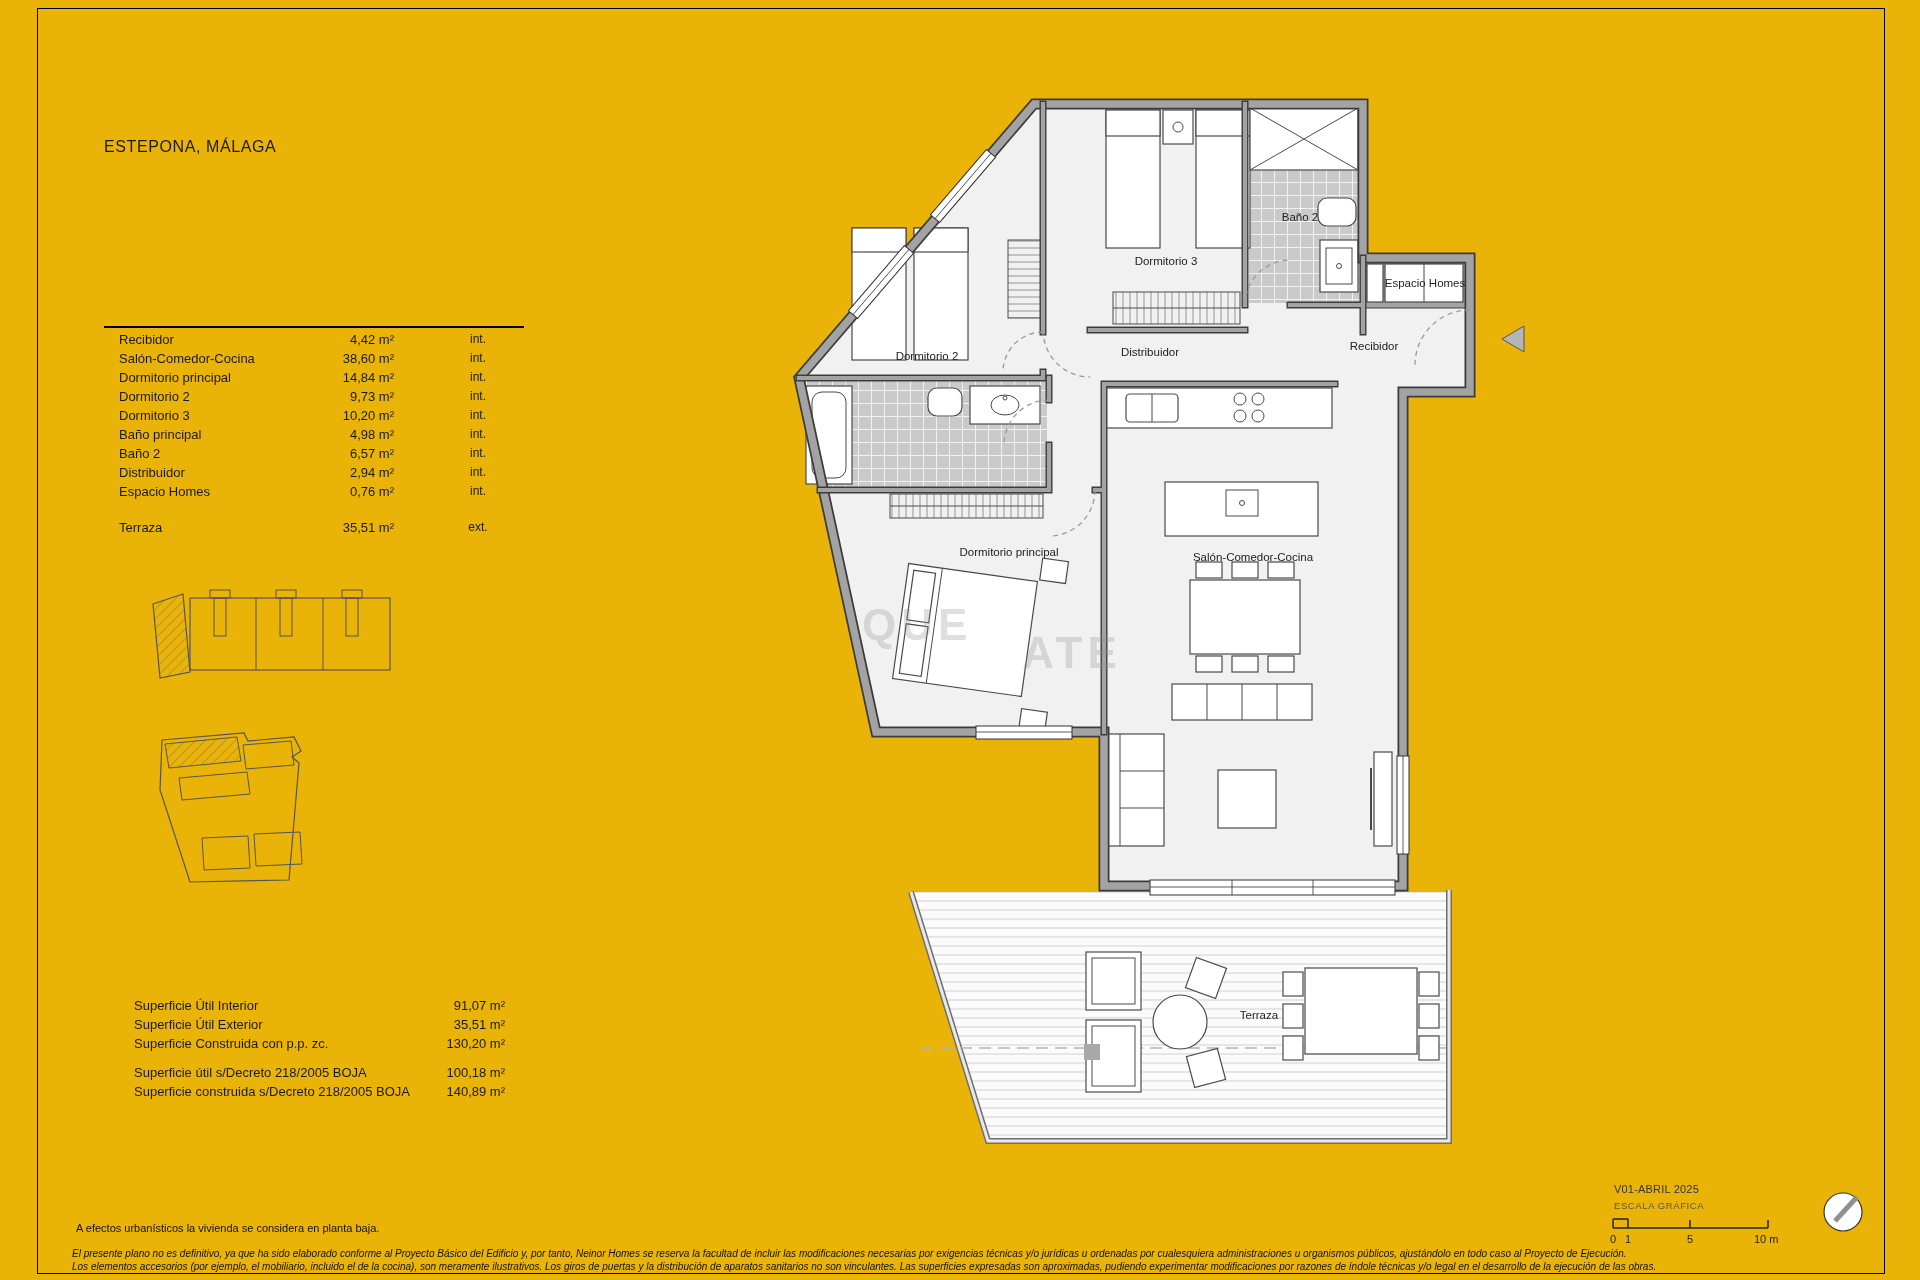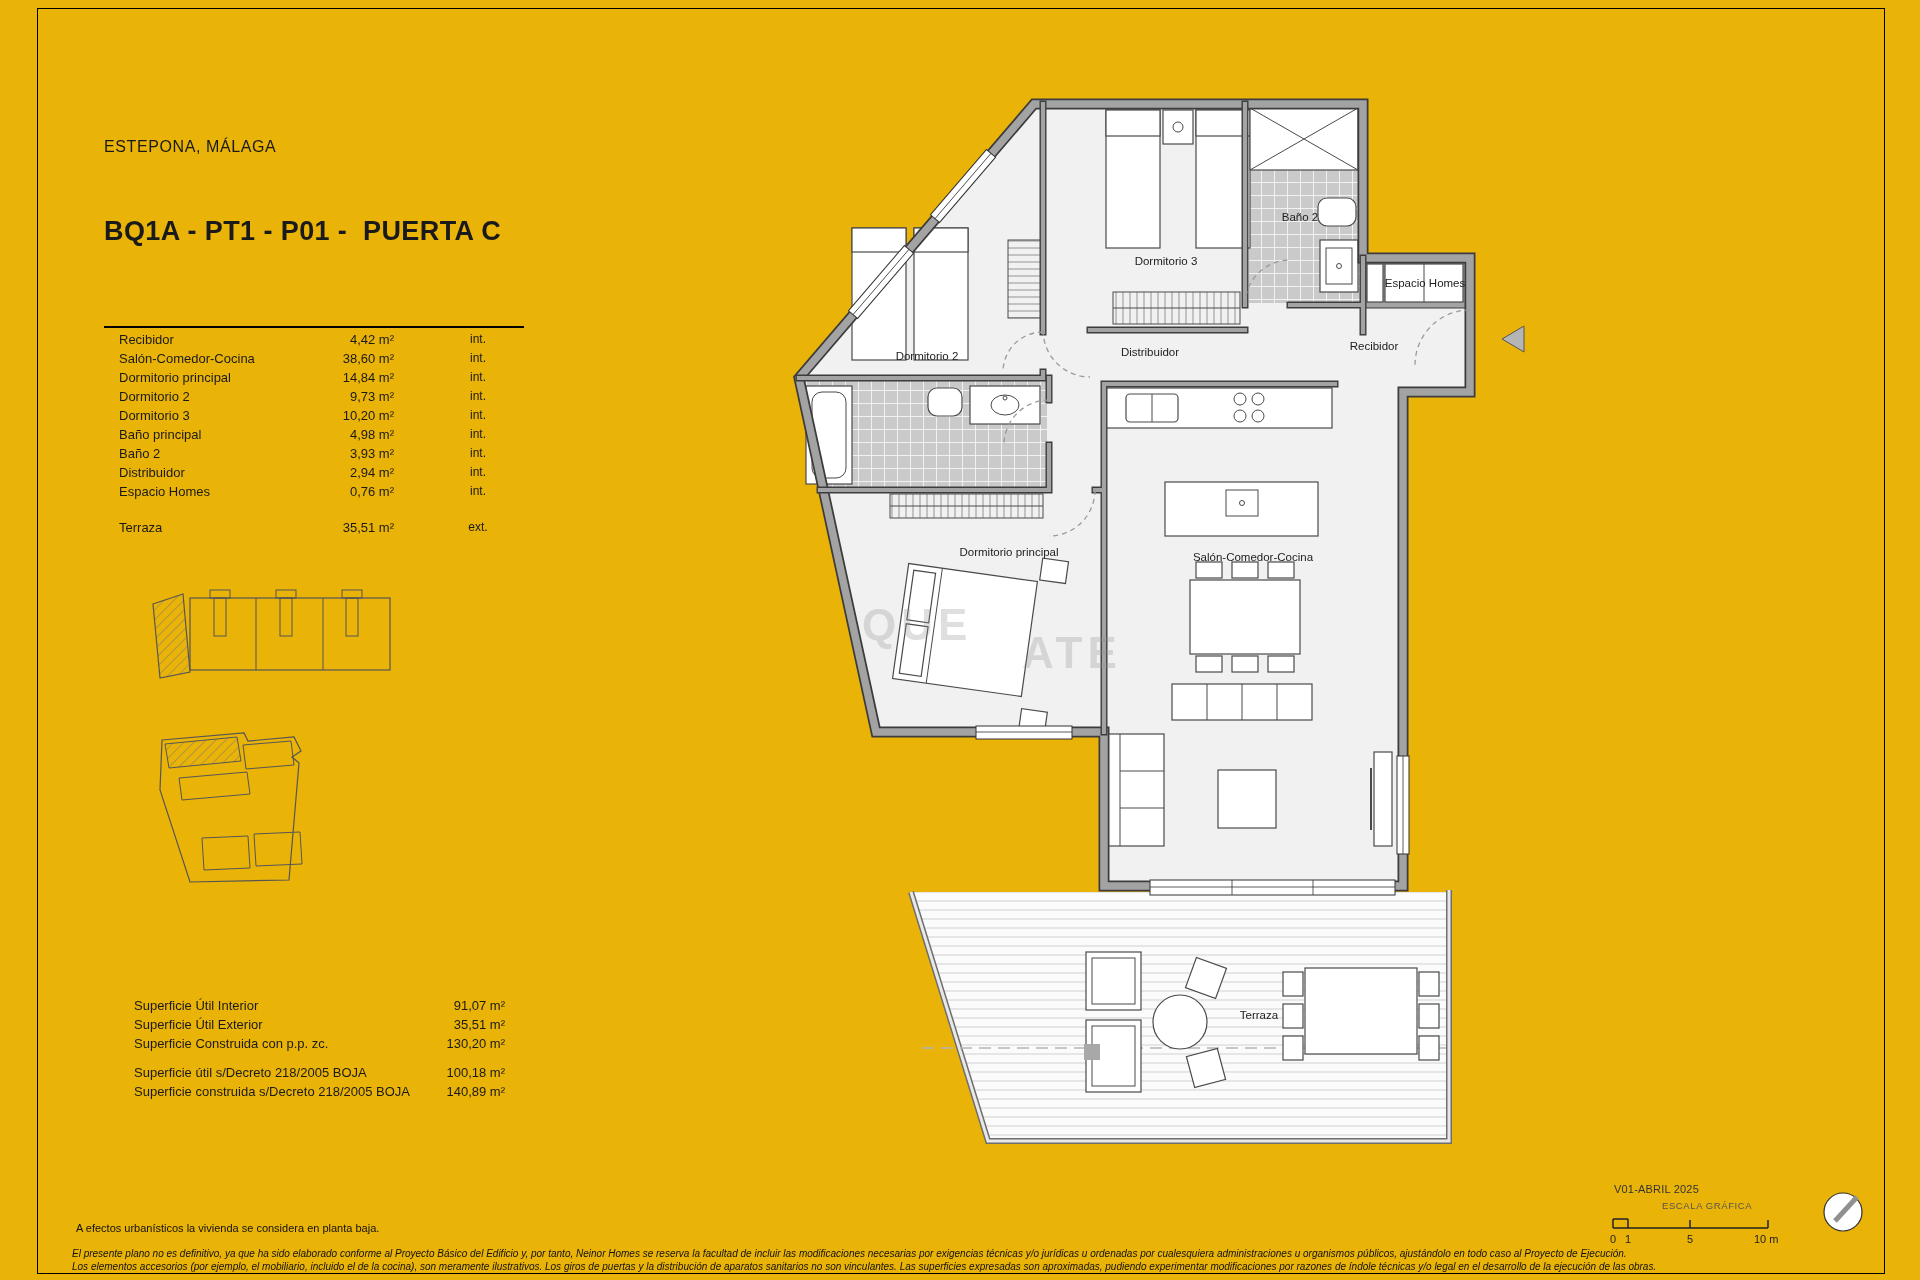--- a/index.html
+++ b/index.html
@@ -26,21 +26,21 @@
   .srow{position:relative;height:19px;line-height:19px;}
   .sl{position:absolute;left:0;margin-left:27px;}
   .sv{position:absolute;right:16px;width:130px;text-align:right;}
   .sgap{height:10px;}
   
   .footnote{left:76px;top:1222px;font-size:11px;color:#111;}
   .disclaimer{left:72px;top:1248px;width:1800px;font-size:10px;font-style:italic;
               color:#111;line-height:12.5px;}
   
   .version{left:1614px;top:1183px;font-size:11px;color:#333;letter-spacing:.2px;}
-  .scalelabel{left:1614px;top:1200px;font-size:9.5px;color:#555;letter-spacing:.6px;margin-left:48px;}
+  .scalelabel{left:1614px;top:1200px;font-size:9.5px;color:#555;letter-spacing:.6px;}
   svg text{font-family:"Liberation Sans",sans-serif;}
   .planlabel{font-size:11.5px;fill:#222;}
   .wm{font-size:44px;font-weight:bold;fill:#8f8f8f;opacity:.28;letter-spacing:5px;}
   .w-dark{stroke:#3c3c3c;stroke-width:11;fill:none;stroke-linecap:square;stroke-linejoin:miter;}
   .w-gray{stroke:#a3a3a3;stroke-width:7.5;fill:none;stroke-linecap:square;stroke-linejoin:miter;}
   .iw-dark{stroke:#3c3c3c;stroke-width:7;fill:none;stroke-linecap:square;}
   .iw-gray{stroke:#a3a3a3;stroke-width:4.2;fill:none;stroke-linecap:square;}
   .furn{fill:#fff;stroke:#4a4a4a;stroke-width:1.2;}
   .furnline{stroke:#4a4a4a;stroke-width:1;fill:none;}
   .doorarc{stroke:#9a9a9a;stroke-width:1.3;fill:none;stroke-dasharray:5 4;}
@@ -50,21 +50,20 @@
   .scaletext{font-size:11px;fill:#222;}
 </style>
 </head>
 <body>
 
 <div class="sheet">
 
   <div class="abs frame"></div>
 
   <div class="abs loc">ESTEPONA, MÁLAGA</div>
-  <div class="abs title">BQ1A - PT1 - P01 -  PUERTA C</div>
 
   <div class="abs atable">
     <div class="arule"></div>
     <div class="rows-wrap">
       <div class="trow">
           <span class="tl">Recibidor</span>
           <span class="ta">4,42 m²</span>
           <span class="tt">int.</span>
         </div>
       <div class="trow">
@@ -87,21 +86,21 @@
           <span class="ta">10,20 m²</span>
           <span class="tt">int.</span>
         </div>
       <div class="trow">
           <span class="tl">Baño principal</span>
           <span class="ta">4,98 m²</span>
           <span class="tt">int.</span>
         </div>
       <div class="trow">
           <span class="tl">Baño 2</span>
-          <span class="ta">3,93 m²</span>
+          <span class="ta">6,57 m²</span>
           <span class="tt">int.</span>
         </div>
       <div class="trow">
           <span class="tl">Distribuidor</span>
           <span class="ta">2,94 m²</span>
           <span class="tt">int.</span>
         </div>
       <div class="trow">
           <span class="tl">Espacio Homes</span>
           <span class="ta">0,76 m²</span>

